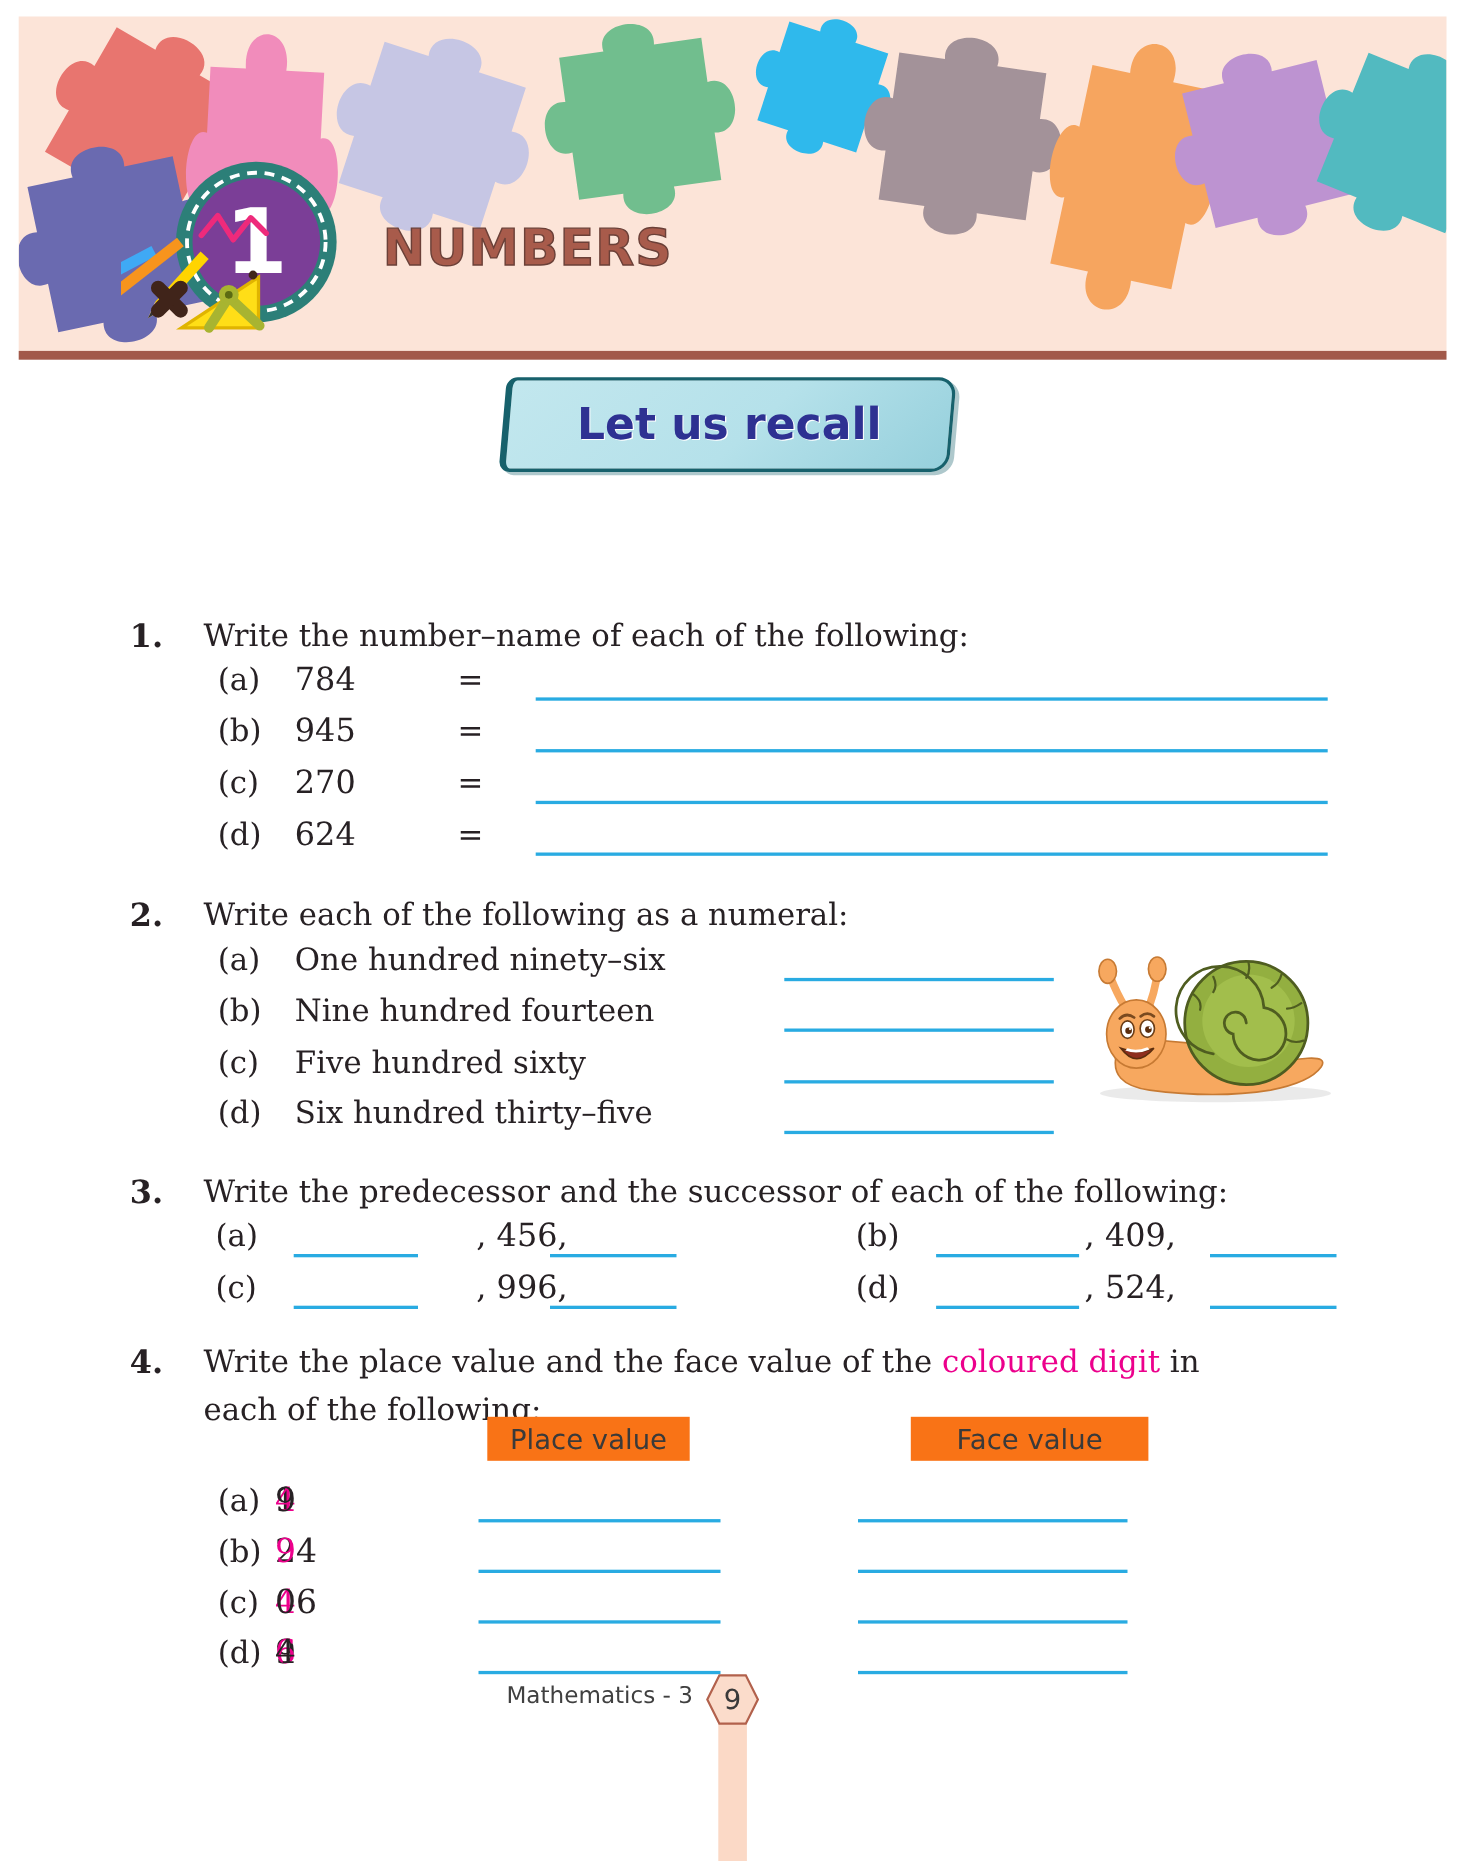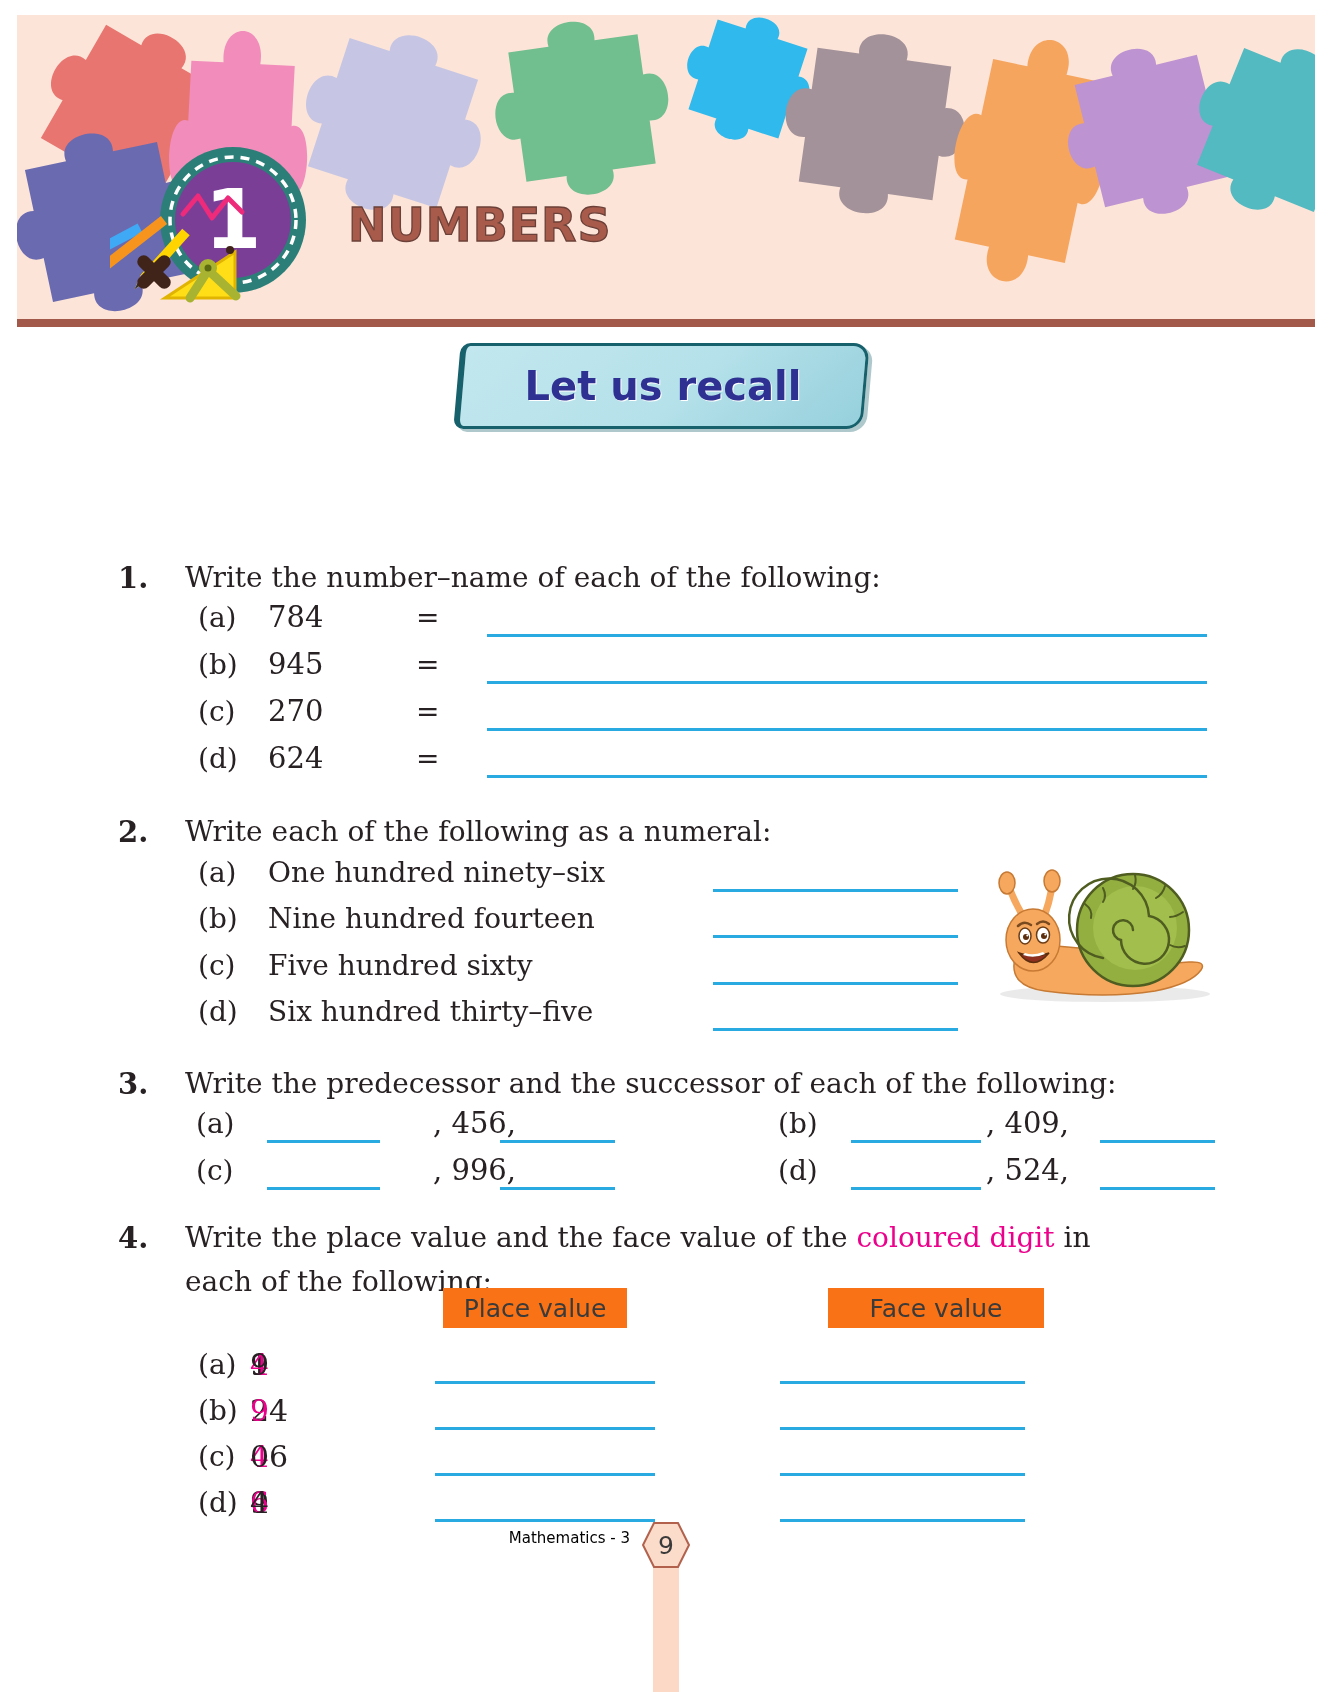--- a/index.html
+++ b/index.html
@@ -60,21 +60,21 @@
       font-family:"DejaVu Sans", sans-serif;font-size:25px;color:#3A3A3A;
       display:flex;align-items:center;justify-content:center;}
   .chip.place{left:443px;width:184px;}
   .chip.face{left:828px;width:216px;}
   .q4 .num{left:132px;font-size:30px;}
   .q4 .u1{left:317px;width:220px;}
   .q4 .u2{left:662px;width:245px;}
 
   
   .foot-label{position:absolute;left:452px;top:1529px;width:178px;text-align:right;
-      font-family:"DejaVu Sans", sans-serif;font-size:15px;color:#000000;}
+      font-family:"DejaVu Sans", sans-serif;font-size:21px;color:#404040;}
   .hexbadge{position:absolute;left:641px;top:1521px;width:50px;height:48px;}
   .ribbon{position:absolute;left:653px;top:1563px;width:26px;height:129px;background:#FBD9C6;}
 </style>
 </head>
 <body>
 
 <div class="page">
 
   <div class="hdr">
     <svg class="pieces" width="1298" height="304" viewBox="0 0 1298 304">

